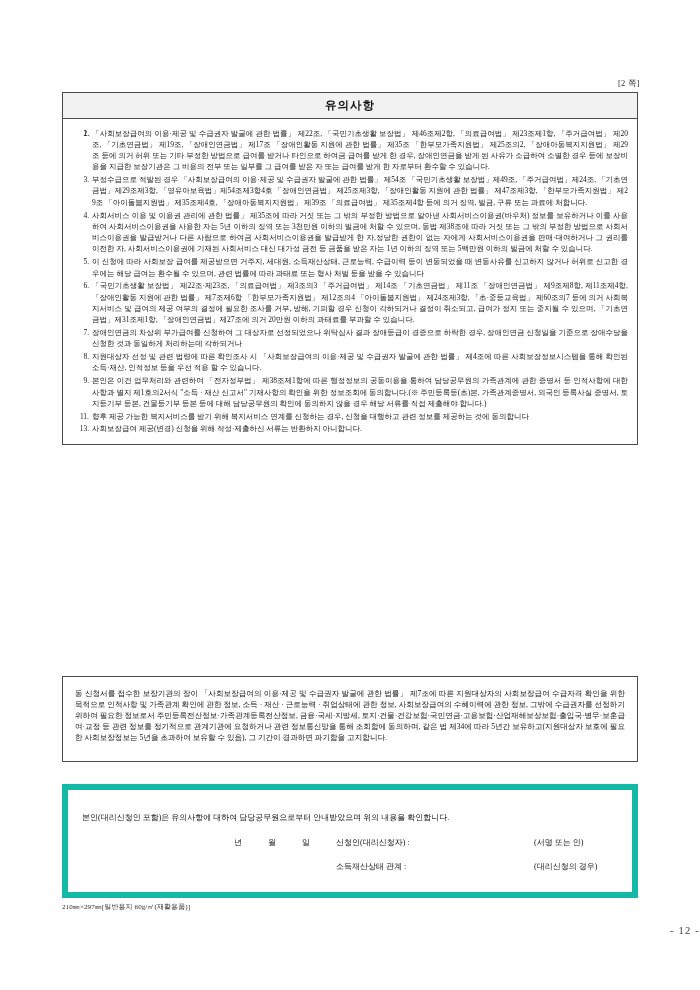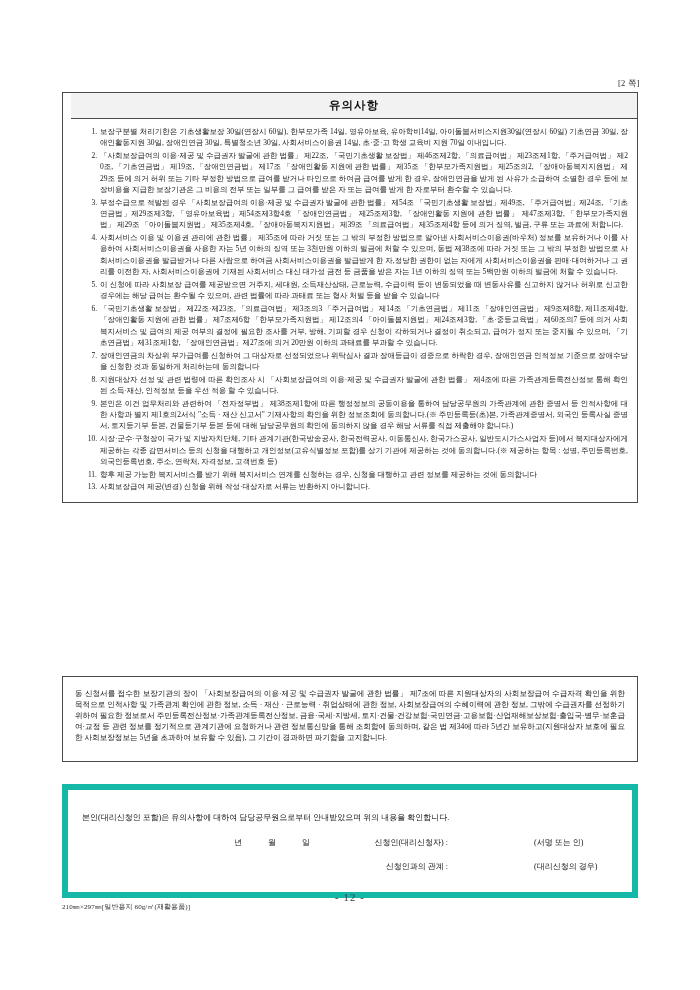--- a/index.html
+++ b/index.html
@@ -40,21 +40,20 @@
 
   
   .notice-frame {
     position: absolute;
     left: 62px;
     top: 92px;
     width: 576px;
     border: 1px solid #4a4a4a;
     box-sizing: border-box;
     background: #ffffff;
-    padding-left: 8px;
   }
 
   .notice-title {
     border-bottom: 1px solid #4a4a4a;
     background: #f2f2f2;
     text-align: center;
     font-size: 11.5px;
     font-weight: bold;
     letter-spacing: 1px;
     padding: 5px 0 5px 0;
@@ -143,21 +142,21 @@
     color: #111;
     margin-bottom: 10px;
   }
   .sign-date {
     display: flex;
     gap: 26px;
     margin-right: 26px;
   }
   .sign-label {
     min-width: 112px;
-    text-align: right;
+    text-align: left;
   }
   .sign-blank {
     display: inline-block;
     width: 86px;
   }
   .sign-paren {
     min-width: 86px;
     text-align: left;
   }
 
@@ -170,51 +169,50 @@
     text-align: left;
     font-size: 7px;
     color: #2b2b2b;
     letter-spacing: 0.1px;
   }
 
   
   .footer-pageno {
     position: absolute;
     left: 0;
-    top: 892px;
+    top: 925px;
     width: 700px;
-    text-align: center;
+    text-align: right;
     font-size: 10.5px;
     color: #3a3a3a;
     letter-spacing: 1.2px;
   }
 </style>
 </head>
 <body>
 
 <div class="page">
 
   <div class="page-marker-row">[2 쪽]</div>
 
   <div class="notice-frame">
     <div class="notice-title">유의사항</div>
     <div class="notice-body">
       <ol class="notice-list">
-        <li><span class="num">1.</span><span>보장구분별 처리기한은 기초생활보장 30일(연장시 60일), 한부모가족 14일, 영유아보육, 유아학비14일, 아이돌봄서비스지원30일(연장시 60일) 기초연금 30일, 장애인활동지원 30일, 장애인연금 30일, 특별청소년 30일, 사회서비스이용권 14일, 초·중·고 학생 교육비 지원 70일 이내입니다.</span></li>
+        <li><span class="num">1.</span></li>
         <li><span class="num">2.</span><span>「사회보장급여의 이용·제공 및 수급권자 발굴에 관한 법률」 제22조, 「국민기초생활 보장법」 제46조제2항, 「의료급여법」 제23조제1항, 「주거급여법」 제20조, 「기초연금법」 제19조, 「장애인연금법」 제17조 「장애인활동 지원에 관한 법률」 제35조 「한부모가족지원법」 제25조의2, 「장애아동복지지원법」 제29조 등에 의거 허위 또는 기타 부정한 방법으로 급여를 받거나 타인으로 하여금 급여를 받게 한 경우, 장애인연금을 받게 된 사유가 소급하여 소멸한 경우 등에 보장비용을 지급한 보장기관은 그 비용의 전부 또는 일부를 그 급여를 받은 자 또는 급여를 받게 한 자로부터 환수할 수 있습니다.</span></li>
         <li><span class="num">3.</span><span>부정수급으로 적발된 경우 「사회보장급여의 이용·제공 및 수급권자 발굴에 관한 법률」 제54조 「국민기초생활 보장법」제49조, 「주거급여법」제24조, 「기초연금법」제29조제3항, 「영유아보육법」제54조제3항4호 「장애인연금법」 제25조제3항, 「장애인활동 지원에 관한 법률」 제47조제3항, 「한부모가족지원법」 제29조 「아이돌봄지원법」 제35조제4호, 「장애아동복지지원법」 제39조 「의료급여법」 제35조제4항 등에 의거 징역, 벌금, 구류 또는 과료에 처합니다.</span></li>
         <li><span class="num">4.</span><span>사회서비스 이용 및 이용권 관리에 관한 법률」 제35조에 따라 거짓 또는 그 밖의 부정한 방법으로 알아낸 사회서비스이용권(바우처) 정보를 보유하거나 이를 사용하여 사회서비스이용권을 사용한 자는 5년 이하의 징역 또는 3천만원 이하의 벌금에 처할 수 있으며, 동법 제38조에 따라 거짓 또는 그 밖의 부정한 방법으로 사회서비스이용권을 발급받거나 다른 사람으로 하여금 사회서비스이용권을 발급받게 한 자,정당한 권한이 없는 자에게 사회서비스이용권을 판매·대여하거나 그 권리를 이전한 자, 사회서비스이용권에 기재된 사회서비스 대신 대가성 금전 등 금품을 받은 자는 1년 이하의 징역 또는 5백만원 이하의 벌금에 처할 수 있습니다.</span></li>
         <li><span class="num">5.</span><span>이 신청에 따라 사회보장 급여를 제공받으면 거주지, 세대원, 소득재산상태, 근로능력, 수급이력 등이 변동되었을 때 변동사유를 신고하지 않거나 허위로 신고한 경우에는 해당 급여는 환수될 수 있으며, 관련 법률에 따라 과태료 또는 형사 처벌 등을 받을 수 있습니다</span></li>
         <li><span class="num">6.</span><span>「국민기초생활 보장법」 제22조·제23조, 「의료급여법」 제3조의3 「주거급여법」 제14조 「기초연금법」 제11조 「장애인연금법」 제9조제8항, 제11조제4항, 「장애인활동 지원에 관한 법률」 제7조제6항 「한부모가족지원법」 제12조의4 「아이돌봄지원법」 제24조제3항, 「초·중등교육법」 제60조의7 등에 의거 사회복지서비스 및 급여의 제공 여부의 결정에 필요한 조사를 거부, 방해, 기피할 경우 신청이 각하되거나 결정이 취소되고, 급여가 정지 또는 중지될 수 있으며, 「기초연금법」제31조제1항, 「장애인연금법」제27조에 의거 20만원 이하의 과태료를 부과할 수 있습니다.</span></li>
-        <li><span class="num">7.</span><span>장애인연금의 차상위 부가급여를 신청하여 그 대상자로 선정되었으나 위탁심사 결과 장애등급이 경증으로 하락한 경우, 장애인연금 인적정보 기준으로 장애수당을 신청한 것과 동일하게 처리하는데 동의합니다</span></li>
-        <li><span class="num">8.</span><span>지원대상자 선정 및 관련 법령에 따른 확인조사 시 「사회보장급여의 이용·제공 및 수급권자 발굴에 관한 법률」 제4조에 따른 가족관계등록전산정보 통해 확인된 소득·재산, 인적정보 등을 우선 적용 할 수 있습니다.</span></li>
+        <li><span class="num">7.</span><span>장애인연금의 차상위 부가급여를 신청하여 그 대상자로 선정되었으나 위탁심사 결과 장애등급이 경증으로 하락한 경우, 장애인연금 신청일을 기준으로 장애수당을 신청한 것과 동일하게 처리하는데 각하되거나</span></li>
+        <li><span class="num">8.</span><span>지원대상자 선정 및 관련 법령에 따른 확인조사 시 「사회보장급여의 이용·제공 및 수급권자 발굴에 관한 법률」 제4조에 따른 사회보장정보시스템을 통해 확인된 소득·재산, 인적정보 등을 우선 적용 할 수 있습니다.</span></li>
         <li><span class="num">9.</span><span>본인은 이건 업무처리와 관련하여 「전자정부법」 제38조제1항에 따른 행정정보의 공동이용을 통하여 담당공무원의 가족관계에 관한 증명서 등 인적사항에 대한 사항과 별지 제1호의2서식 "소득 · 재산 신고서" 기재사항의 확인을 위한 정보조회에 동의합니다.(※ 주민등록등(초)본, 가족관계증명서, 외국인 등록사실 증명서, 토지등기부 등본, 건물등기부 등본 등에 대해 담당공무원의 확인에 동의하지 않을 경우 해당 서류를 직접 제출해야 합니다.)</span></li>
-        <li><span class="num">10.</span><span>시장·군수·구청장이 국가 및 지방자치단체, 기타 관계기관(한국방송공사, 한국전력공사, 이동통신사, 한국가스공사, 일반도시가스사업자 등)에서 복지대상자에게 제공하는 각종 감면서비스 등의 신청을 대행하고 개인정보(고유식별정보 포함)를 상기 기관에 제공하는 것에 동의합니다.(※ 제공하는 항목 : 성명, 주민등록번호, 외국인등록번호, 주소, 연락처, 자격정보, 고객번호 등)</span></li>
         <li><span class="num">11.</span><span>향후 제공 가능한 복지서비스를 받기 위해 복지서비스 연계를 신청하는 경우, 신청을 대행하고 관련 정보를 제공하는 것에 동의합니다</span></li>
-        <li><span class="num">13.</span><span>사회보장급여 제공(변경) 신청을 위해 작성·대상자로 서류는 반환하지 아니합니다.</span></li>
+        <li><span class="num">13.</span><span>사회보장급여 제공(변경) 신청을 위해 작성·제출하신 서류는 반환하지 아니합니다.</span></li>
       </ol>
     </div>
   </div>
 
   <div class="consent-frame">
     <div class="consent-text">동 신청서를 접수한 보장기관의 장이 「사회보장급여의 이용·제공 및 수급권자 발굴에 관한 법률」 제7조에 따른 지원대상자의 사회보장급여 수급자격 확인을 위한 목적으로 인적사항 및 가족관계 확인에 관한 정보, 소득 · 재산 · 근로능력 · 취업상태에 관한 정보, 사회보장급여의 수혜이력에 관한 정보, 그밖에 수급권자를 선정하기 위하여 필요한 정보로서 주민등록전산정보·가족관계등록전산정보, 금융·국세·지방세, 토지·건물·건강보험·국민연금·고용보험·산업재해보상보험·출입국·병무·보훈급여·교정 등 관련 정보를 정기적으로 관계기관에 요청하거나 관련 정보통신망을 통해 조회함에 동의하며, 같은 법 제34에 따라 5년간 보유하고(지원대상자 보호에 필요한 사회보장정보는 5년을 초과하여 보유할 수 있음), 그 기간이 경과하면 파기함을 고지합니다.</div>
   </div>
 
   <div class="sign-frame">
     <div class="sign-statement">본인(대리신청인 포함)은 유의사항에 대하여 담당공무원으로부터 안내받았으며 위의 내용을 확인합니다.</div>
@@ -223,21 +221,21 @@
         <span class="sign-date">
           <span>년</span>
           <span>월</span>
           <span>일</span>
         </span>
         <span class="sign-label">신청인(대리신청자) :</span>
         <span class="sign-blank"></span>
         <span class="sign-paren">(서명 또는 인)</span>
       </div>
       <div class="sign-row">
-        <span class="sign-label">신청인과의 관계 :</span>
+        <span class="sign-label">소득재산상태 관계 :</span>
         <span class="sign-blank"></span>
         <span class="sign-paren">(대리신청의 경우)</span>
       </div>
     </div>
   </div>
 
   <div class="paper-spec">210㎜×297㎜[일반용지 60g/㎡(재활용품)]</div>
 
   <div class="footer-pageno">- 12 -</div>
 

